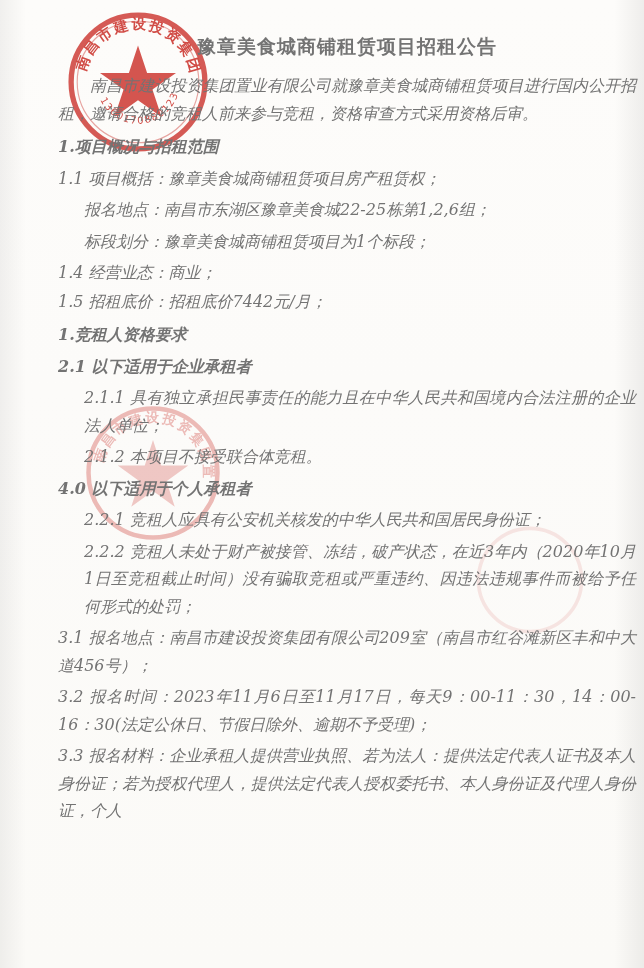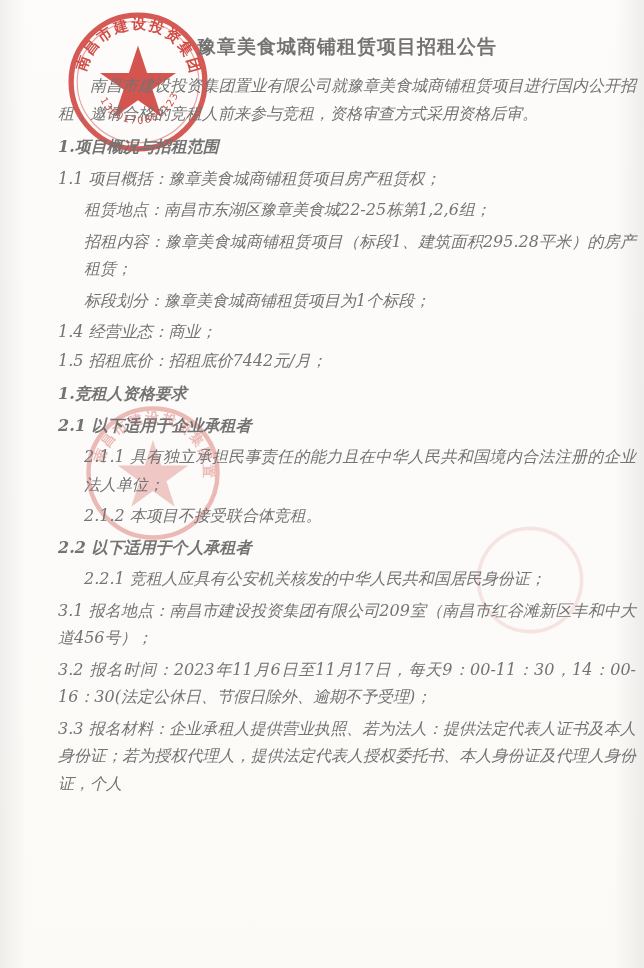--- a/index.html
+++ b/index.html
@@ -151,31 +151,31 @@
   </svg>
 
   <div class="content">
 
     <div class="doc-title">豫章美食城商铺租赁项目招租公告</div>
 
     <p class="para indent2">南昌市建设投资集团置业有限公司就豫章美食城商铺租赁项目进行国内公开招租，邀请合格的竞租人前来参与竞租，资格审查方式采用资格后审。</p>
 
     <p class="para lvl1">1.项目概况与招租范围</p>
     <p class="para lvl2">1.1 项目概括：豫章美食城商铺租赁项目房产租赁权；</p>
-    <p class="para lvl3">租赁地点：南昌市东湖区豫章美食城22-25栋第1,2,6组；</p>
-    <p class="para lvl3">招租内容：豫章美食城商铺租赁项目（标段1、建筑面积295.28平米）的房产租赁；</p>
+    <p class="para lvl3">报名地点：南昌市东湖区豫章美食城22-25栋第1,2,6组；</p>
     <p class="para lvl3">标段划分：豫章美食城商铺租赁项目为1个标段；</p>
     <p class="para lvl2 tight">1.4 经营业态：商业；</p>
     <p class="para lvl2 tight">1.5 招租底价：招租底价7442元/月；</p>
 
     <p class="para lvl1">1.竞租人资格要求</p>
     <p class="para lvl2 bold">2.1 以下适用于企业承租者</p>
     <p class="para lvl4">2.1.1 具有独立承担民事责任的能力且在中华人民共和国境内合法注册的企业法人单位；</p>
     <p class="para lvl4">2.1.2 本项目不接受联合体竞租。</p>
-    <p class="para lvl2 bold">2.2 以下适用于个人承租者</p>
+    <p class="para lvl2 bold">4.0 以下适用于个人承租者</p>
     <p class="para lvl4">2.2.1 竞租人应具有公安机关核发的中华人民共和国居民身份证；</p>
+    <p class="para lvl4">2.2.2 竞租人未处于财产被接管、冻结，破产状态，在近3年内（2020年10月1日至竞租截止时间）没有骗取竞租或严重违约、因违法违规事件而被给予任何形式的处罚；</p>
 
     <p class="para lvl2">3.1 报名地点：南昌市建设投资集团有限公司209室（南昌市红谷滩新区丰和中大道456号）；</p>
     <p class="para lvl2">3.2 报名时间：2023年11月6日至11月17日，每天9：00-11：30，14：00-16：30(法定公休日、节假日除外、逾期不予受理)；</p>
     <p class="para lvl2">3.3 报名材料：企业承租人提供营业执照、若为法人：提供法定代表人证书及本人身份证；若为授权代理人，提供法定代表人授权委托书、本人身份证及代理人身份证，个人</p>
 
   </div>
 </div>
 
 </body></html>

